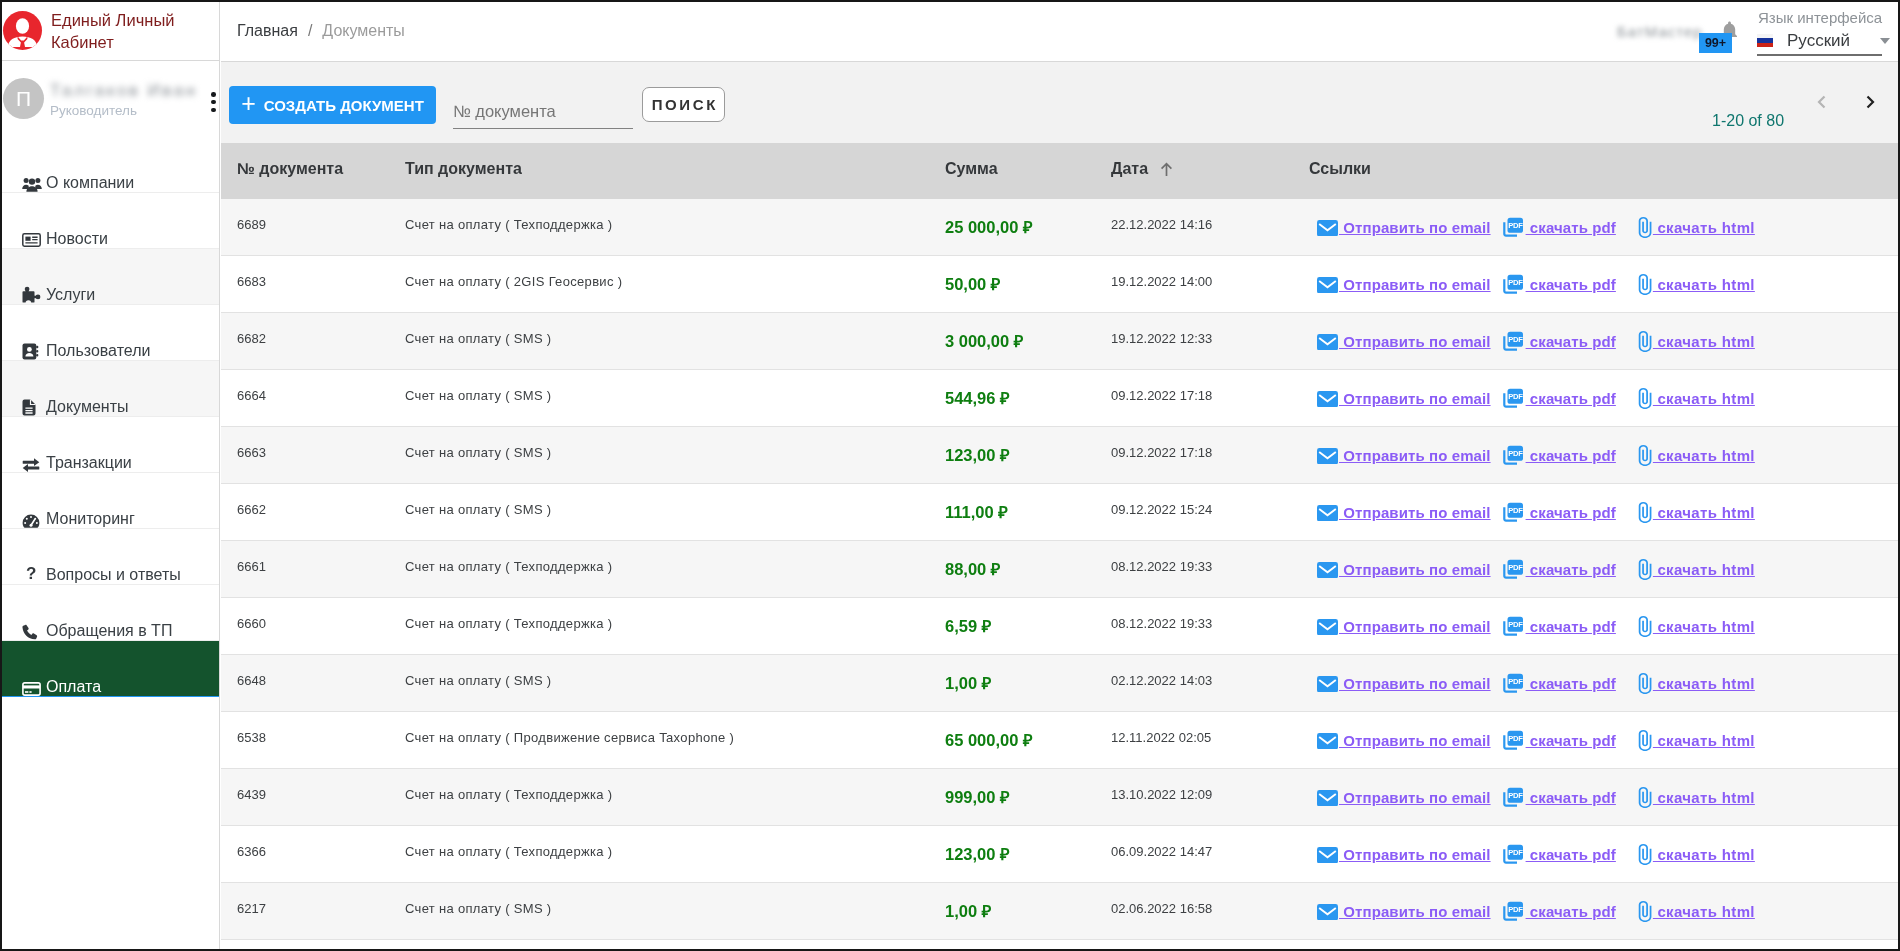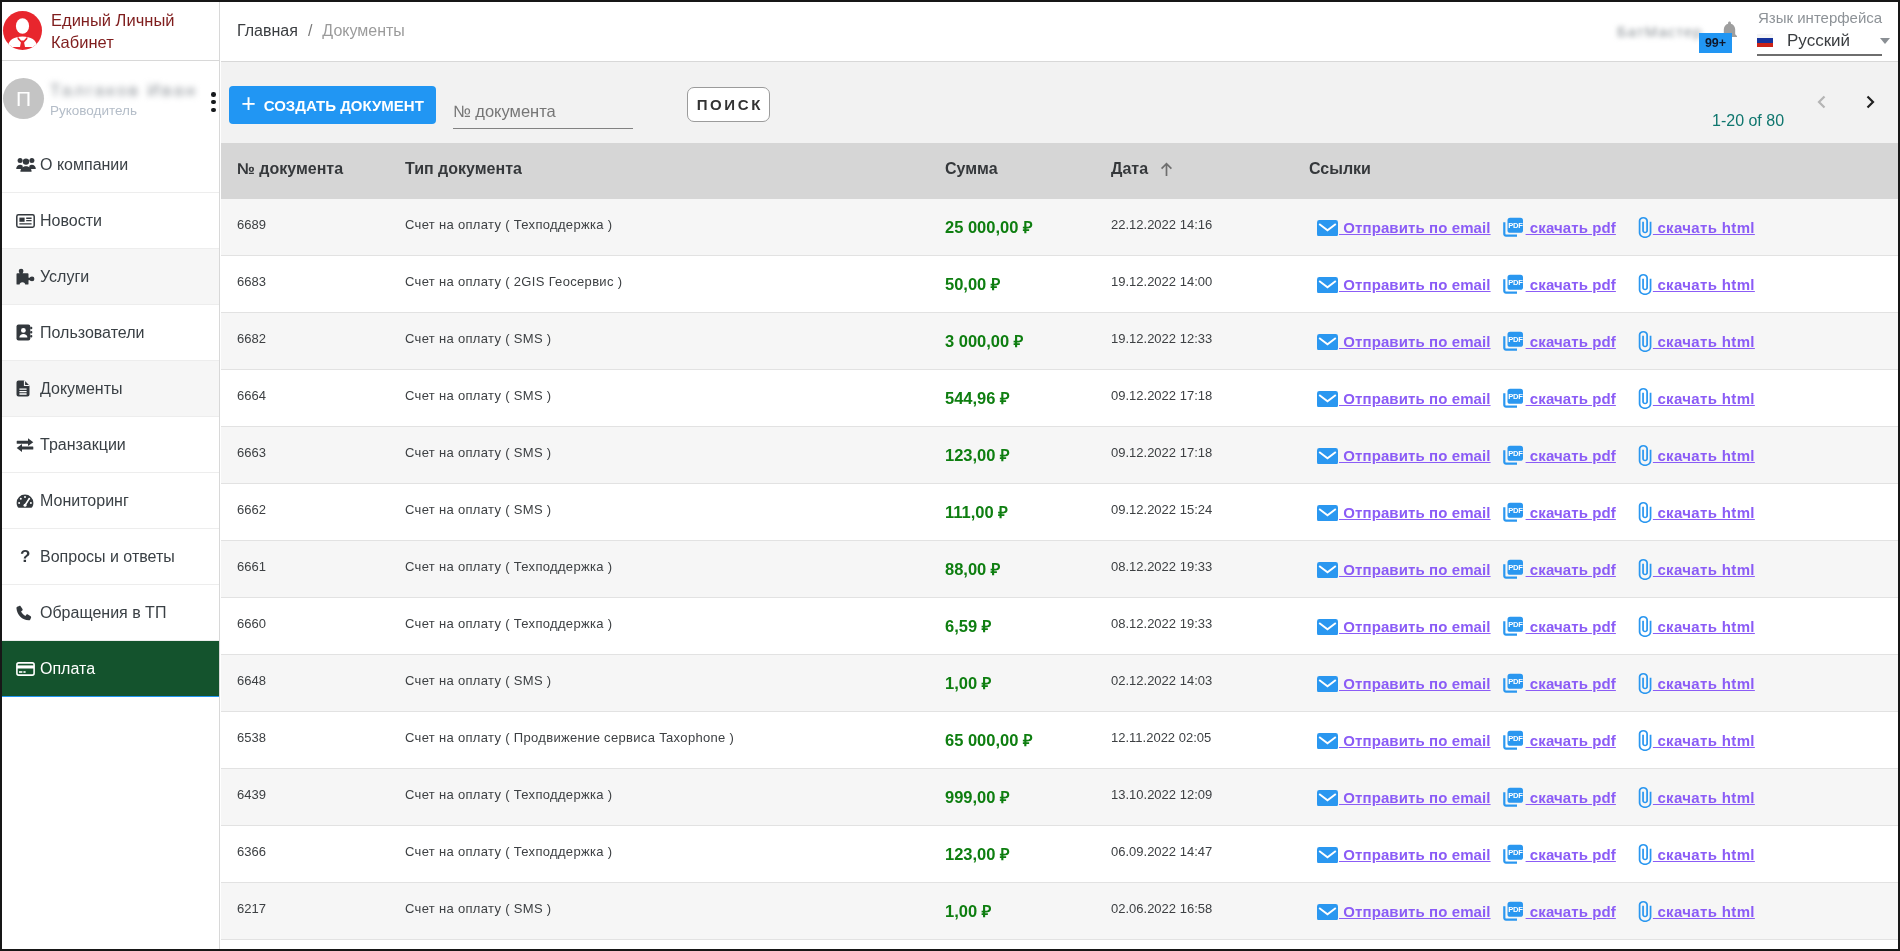--- a/index.html
+++ b/index.html
@@ -17,21 +17,21 @@
 #sidebar { position:absolute; left:0; top:0; width:218px; height:947px; background:#fff; border-right:1px solid #d8d8d8; }
 #logo { height:59px; border-bottom:1px solid #d8d8d8; position:relative; }
 #logo .circ { position:absolute; left:1px; top:9px; width:39px; height:39px; border-radius:50%; background:#e8262d; overflow:hidden; }
 #logo .ltext { position:absolute; left:49px; top:7px; font-size:16.5px; line-height:22px; color:#7f1d1d; }
 #user { height:76px; position:relative; }
 #user .av { position:absolute; left:1px; top:17px; width:41px; height:41px; border-radius:50%; background:#c4c4c4; color:#fff; font-size:21px; text-align:center; line-height:41px; }
 #user .uname { position:absolute; left:48px; top:20px; font-size:17px; letter-spacing:2.5px; color:#878d93; filter:blur(3.4px); white-space:nowrap; }
 #user .urole { position:absolute; left:48px; top:42px; font-size:13.5px; color:#b4bdc8; filter:blur(0.6px); }
 #user .dots { position:absolute; left:209px; top:31px; }
 #user .dots i { display:block; width:4.6px; height:4.6px; border-radius:50%; background:#16191c; margin-bottom:3.2px; }
-nav .mi { height:56px; display:flex; align-items:center; padding-left:14px; border-bottom:1px solid #ededed; font-size:16px; color:#3a4045; }
+nav .mi { height:56px; display:flex; align-items:flex-end; padding-left:20px; border-bottom:1px solid #ededed; font-size:16px; color:#3a4045; }
 nav .mi .ic { width:24px; flex:0 0 24px; display:flex; align-items:center; }
 nav .mi.gray { background:#f6f6f6; }
 nav .mi.active { background:#14532d; color:#fff; border-bottom-color:#2196f3; }
 
 
 #main { position:absolute; left:219px; top:0; width:1677px; height:947px; background:#f2f2f2; }
 #topbar { position:absolute; left:0; top:0; width:100%; height:60px; background:#fff; border-bottom:1px solid #d8d8d8; }
 #crumb { position:absolute; left:16px; top:20px; font-size:16px; color:#3a3d40; }
 #crumb .sep { color:#7a7a7a; padding:0 10px; }
 #crumb .cur { color:#9b9b9b; }
@@ -43,21 +43,21 @@
 #flag div { height:4.33px; }
 #langval { position:absolute; left:1566px; top:29px; font-size:17px; color:#3a3d40; }
 #langarr { position:absolute; left:1659px; top:36px; width:0; height:0; border-left:5px solid transparent; border-right:5px solid transparent; border-top:6px solid #8a8f94; }
 #langline { position:absolute; left:1536px; top:52px; width:125px; height:1.5px; background:#6e6e6e; }
 
 
 #toolbar { position:absolute; left:0; top:60px; width:100%; height:81px; }
 #btn-create { position:absolute; left:8px; top:24px; width:207px; height:38px; background:#2196f3; border-radius:4px; color:#fff; font-weight:bold; font-size:15px; display:flex; align-items:center; justify-content:center; }
 #btn-create .plus { font-size:25px; font-weight:normal; margin-right:8px; margin-top:-3px; }
 #ninput { position:absolute; left:232px; top:36px; width:180px; height:31px; border-bottom:1px solid #828282; font-size:16.5px; color:#767676; line-height:26px; }
-#btn-search { position:absolute; left:421px; top:25px; width:83px; height:35px; background:#fff; border:1px solid #9b9b9b; border-radius:7px; font-size:15px; font-weight:bold; letter-spacing:2.6px; color:#333; text-indent:2.6px; text-align:center; line-height:33px;margin-left:45px; }
+#btn-search { position:absolute; left:421px; top:25px; width:83px; height:35px; background:#fff; border:1px solid #9b9b9b; border-radius:7px; font-size:15px; font-weight:bold; letter-spacing:2.6px; color:#333; text-indent:2.6px; text-align:center; line-height:33px; }
 #pager { position:absolute; left:1491px; top:50px; font-size:16px; color:#0f766e; }
 .chev { position:absolute; top:33px; }
 
 
 #tbl { position:absolute; left:0; top:141px; width:100%; }
 #thead { position:relative; height:56px; background:#d6d6d6; }
 #thead .hc { position:absolute; top:17px; font-weight:bold; font-size:16px; color:#35383b; }
 .row { position:relative; height:57px; border-bottom:1px solid #e2e2e2; background:#fff; }
 .row.odd { background:#f6f6f6; }
 .row .c { position:absolute; top:17.5px; font-size:13px; color:#3d4043; }

